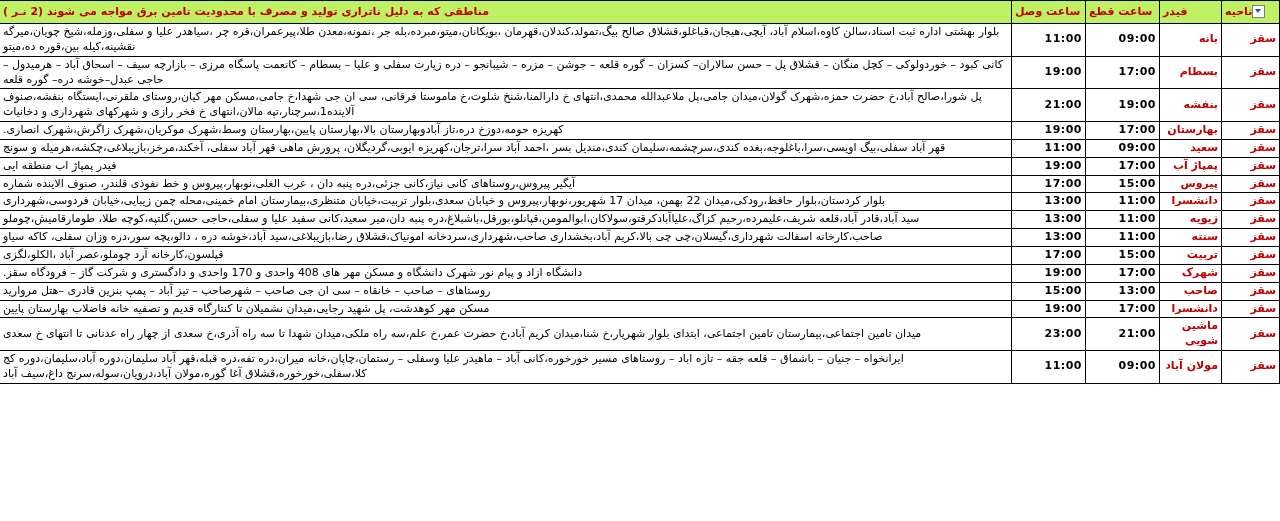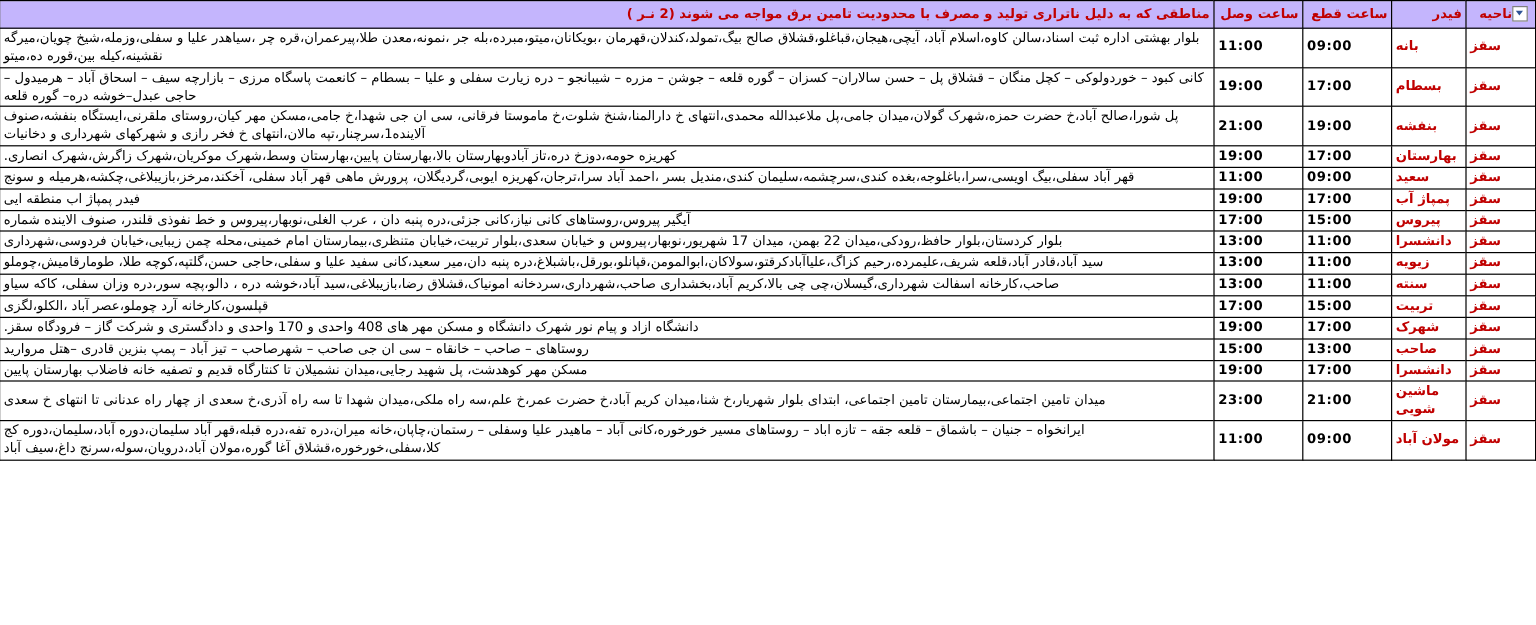--- a/index.html
+++ b/index.html
@@ -31,25 +31,25 @@
     line-height: 1.35;
   }
   
   col.c-zone   { width: 58px; }
   col.c-feeder { width: 62px; }
   col.c-off    { width: 74px; }
   col.c-on     { width: 74px; }
   col.c-areas  { width: 1012px; }
 
   thead th {
-    background: #c4b5fd;
+    background: #bef264;
     color: #c00000;
     font-weight: bold;
     font-size: 11.5px;
-    text-align: right;
+    text-align: left;
     height: 20px;
     padding: 2px 3px;
   }
   thead th.hdr-areas {
     color: #c00000;
   }
   .filter-icon {
     display: inline-block;
     width: 11px;
     height: 11px;
@@ -64,33 +64,33 @@
     position: absolute;
     left: 2px;
     top: 3px;
     width: 0;
     height: 0;
     border-left: 3.5px solid transparent;
     border-right: 3.5px solid transparent;
     border-top: 4px solid #2f5496;
   }
   td.zone, td.feeder {
-    text-align: left;
+    text-align: right;
     font-weight: bold;
     color: #c00000;
     font-size: 12px;
   }
   td.zone {
     color: #c00000;
   }
   td.feeder {
     color: #c00000;
   }
   td.time {
-    text-align: left;
+    text-align: right;
     font-weight: bold;
     color: #000000;
     font-size: 12px;
     letter-spacing: 0.5px;
   }
   td.areas {
     text-align: left;
     color: #000000;
     font-size: 11px;
     padding: 2px 6px;

